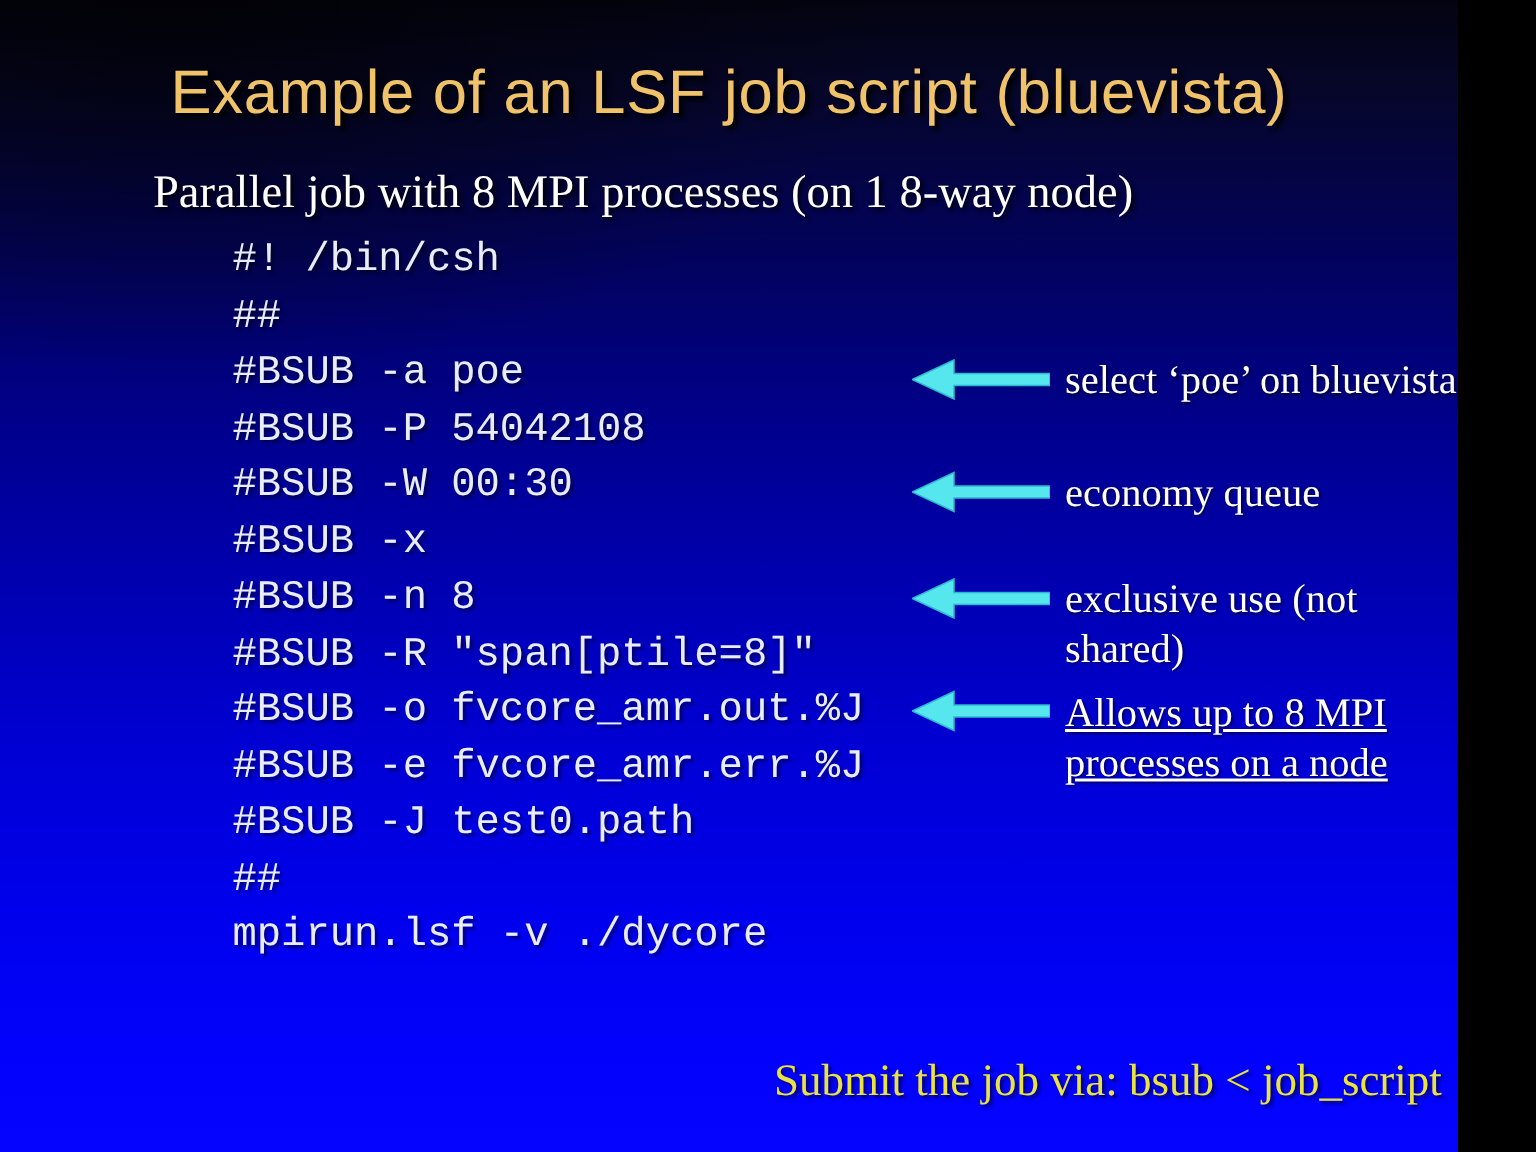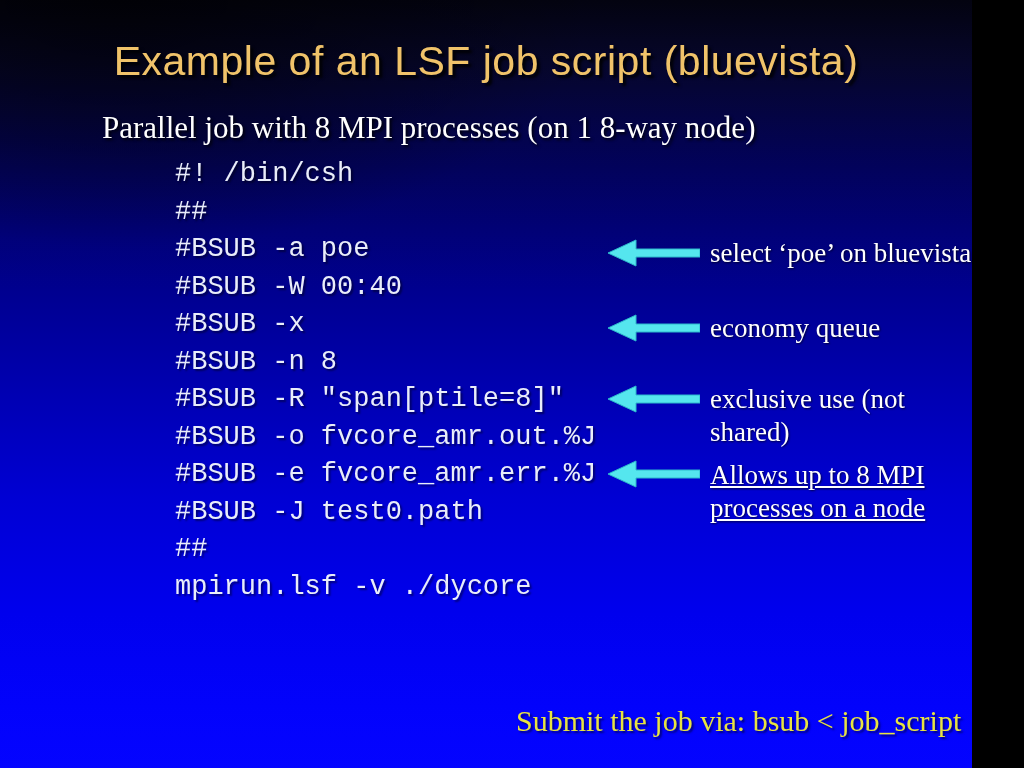--- a/index.html
+++ b/index.html
@@ -44,21 +44,21 @@
     left: 102px;
     top: 110px;
     font-family: Liberation Serif, serif;
     font-size: 31px;
     color: #ffffff;
     text-shadow: 2px 2px 3px rgba(0,0,0,0.85);
     white-space: nowrap;
   }
   .code {
     position: absolute;
-    left: 175px;
+    left: 155px;
     top: 156px;
     font-family: "Liberation Mono", monospace;
     font-size: 27px;
     color: #e9edfa;
     text-shadow: 2px 2px 2px rgba(0,0,0,0.45);
   }
   .code-line {
     height: 37.5px;
     line-height: 37.5px;
     white-space: pre;
@@ -105,21 +105,22 @@
 <div class="slide">
 
   <div class="title">Example of an LSF job script (bluevista)</div>
 
   <div class="subtitle">Parallel job with 8 MPI processes (on 1 8-way node)</div>
 
   <div class="code">
     <div class="code-line">#! /bin/csh</div>
     <div class="code-line">##</div>
     <div class="code-line">#BSUB -a poe</div>
-    <div class="code-line">#BSUB -W 00:40</div>
+    <div class="code-line">#BSUB -P 54042108</div>
+    <div class="code-line">#BSUB -W 00:30</div>
     <div class="code-line">#BSUB -x</div>
     <div class="code-line">#BSUB -n 8</div>
     <div class="code-line">#BSUB -R "span[ptile=8]"</div>
     <div class="code-line">#BSUB -o fvcore_amr.out.%J</div>
     <div class="code-line">#BSUB -e fvcore_amr.err.%J</div>
     <div class="code-line">#BSUB -J test0.path</div>
     <div class="code-line">##</div>
     <div class="code-line">mpirun.lsf -v ./dycore</div>
   </div>
 

